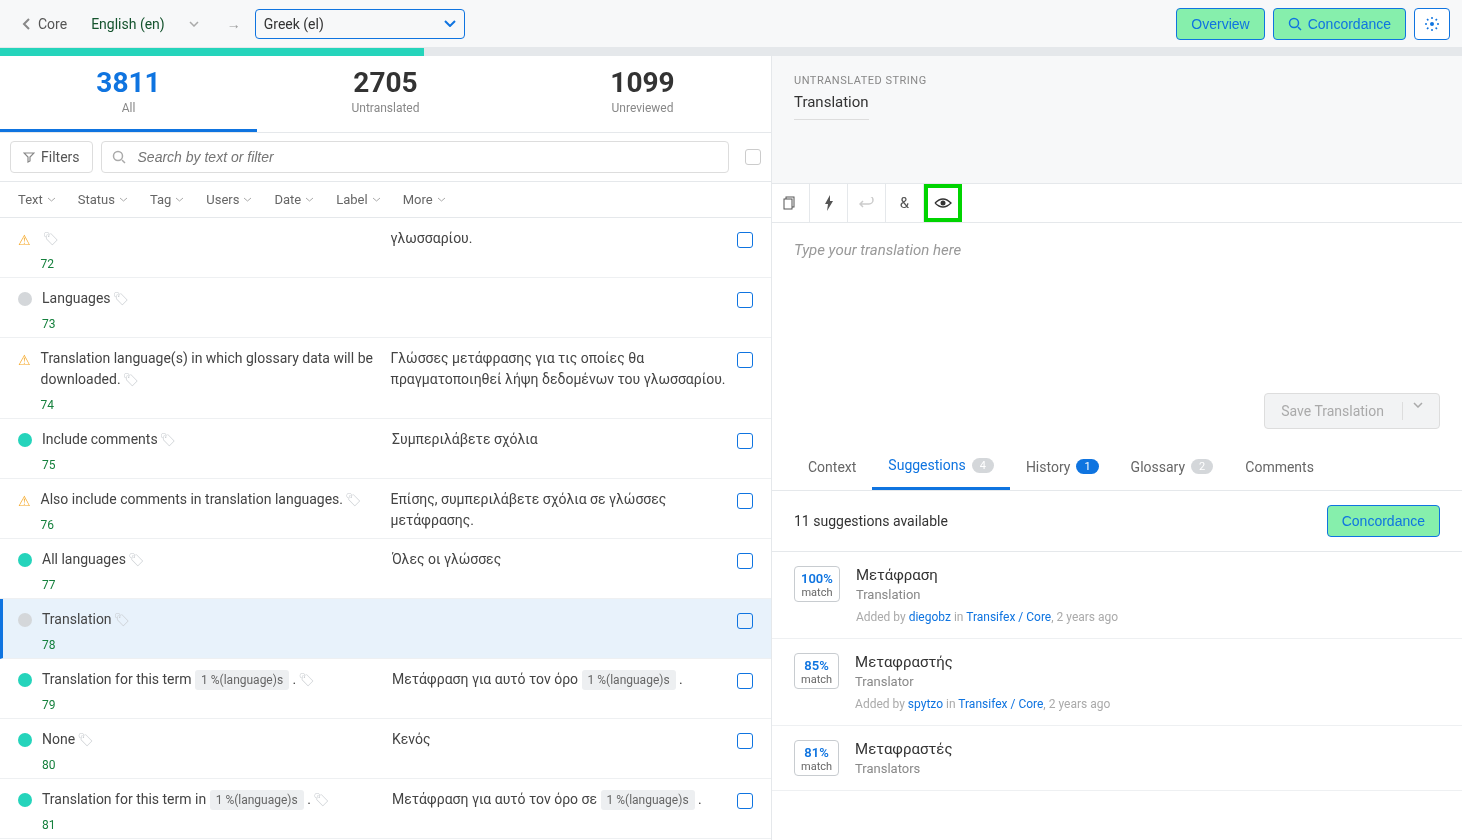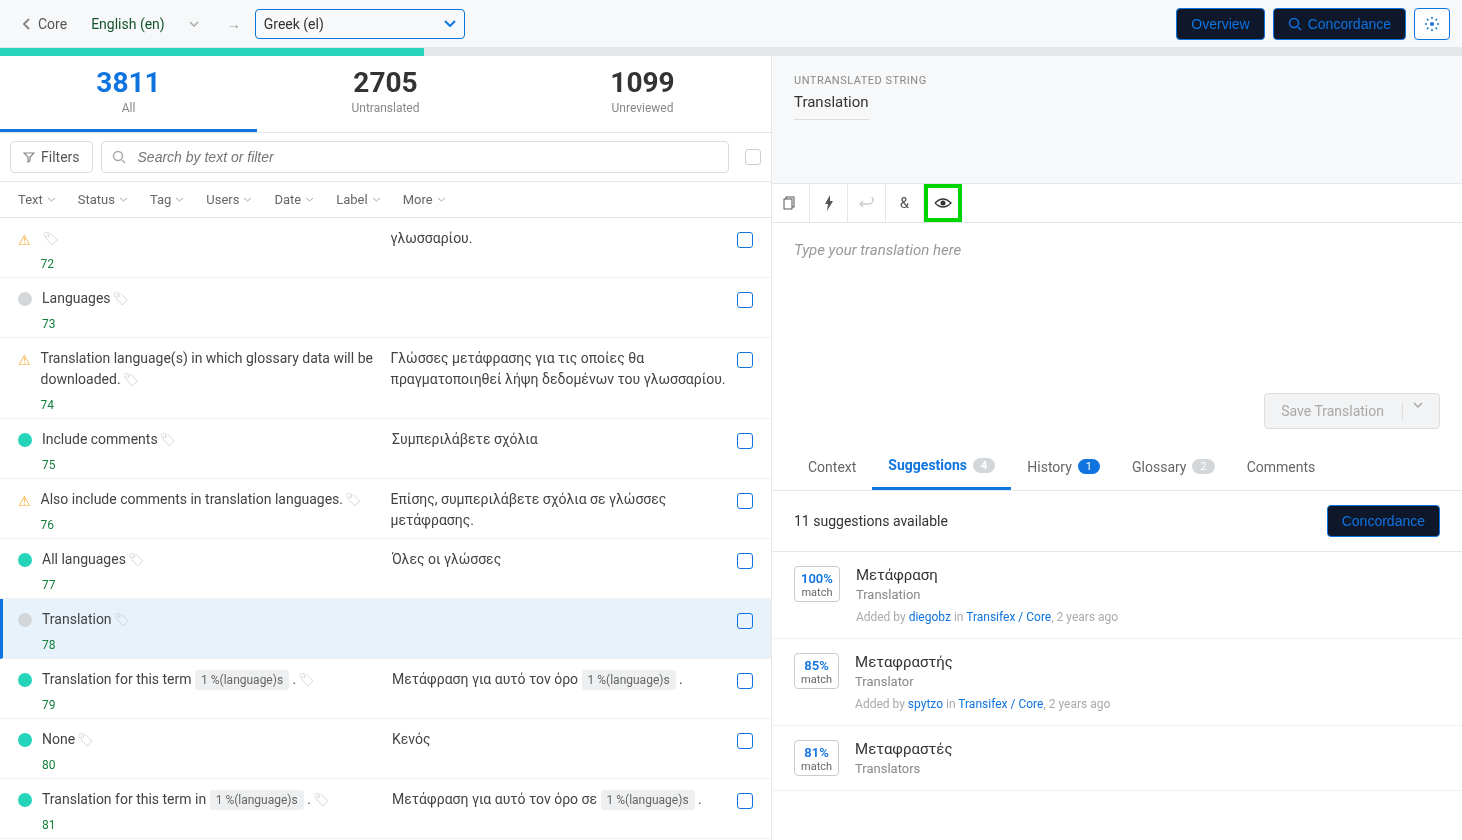--- a/index.html
+++ b/index.html
@@ -3,21 +3,21 @@
 <meta charset="utf-8">
 <style>
 * { box-sizing: border-box; margin: 0; padding: 0; }
 body { font-family: -apple-system, BlinkMacSystemFont, "Segoe UI", Roboto, sans-serif; font-size: 14px; color: #333; background: #fff; overflow: hidden; }
 .top-bar { height: 48px; background: #f7f8f9; border-bottom: 1px solid #e5e8eb; display: flex; align-items: center; padding: 0 12px; }
 .back-btn { display:flex; align-items:center; gap:6px; padding:6px 10px; color:#555; cursor:pointer; }
 .lang-from { padding:6px 14px; color:#14532d; display:flex; align-items:center; gap:24px; }
 .arrow { color:#999; padding:0 14px; }
 .lang-to { border:1px solid #0f74e0; border-radius:4px; padding:6px 8px; display:flex; align-items:center; gap:120px; color:#333; cursor:pointer; }
 .top-right { margin-left:auto; display:flex; gap:8px; }
-.btn-outline { border:1px solid #0f74e0; background:#0f172a; color:#0f74e0; padding:7px 14px; border-radius:4px; cursor:pointer; display:flex; align-items:center; gap:6px; font-size:14px; }
+.btn-outline { border:1px solid #0f74e0; background:#86efac; color:#0f74e0; padding:7px 14px; border-radius:4px; cursor:pointer; display:flex; align-items:center; gap:6px; font-size:14px; }
 .btn-icon { border:1px solid #0f74e0; background:#fff; color:#0f74e0; padding:7px 9px; border-radius:4px; cursor:pointer; }
 .progress { height:8px; background:#e5e8eb; position:relative; }
 .progress-fill { height:100%; background:#25d4bb; width:29%; }
 .main { display:flex; height:calc(100vh - 56px); }
 .left { width:772px; border-right:1px solid #e5e8eb; display:flex; flex-direction:column; }
 .right { flex:1; display:flex; flex-direction:column; background:#f7f8f9; }
 .stats { display:flex; border-bottom:1px solid #e5e8eb; }
 .stat { flex:1; text-align:center; padding:10px 0 14px; cursor:pointer; }
 .stat-num { font-size:28px; font-weight:700; color:#333; }
 .stat-lbl { font-size:12px; color:#888; margin-top:2px; }
@@ -50,21 +50,21 @@
 .toolbar { display:flex; border-top:1px solid #e5e8eb; border-bottom:1px solid #e5e8eb; background:#fff; margin-top:55px; }
 .tool { width:38px; height:38px; display:flex; align-items:center; justify-content:center; border-right:1px solid #e5e8eb; color:#555; cursor:pointer; }
 .highlight-box { border:4px solid #00d400; }
 .trans-area { background:#fff; padding:18px 22px; min-height:160px; }
 .trans-area textarea,.trans-placeholder { border:none; outline:none; font-size:15px; color:#999; font-style:italic; width:100%; }
 .save-row { background:#fff; padding:10px 22px 14px; display:flex; justify-content:flex-end; }
 .save-btn { border:1px solid #ddd; background:#f2f3f4; color:#aaa; padding:8px 16px; border-radius:4px; display:flex; align-items:center; gap:10px; }
 .save-btn .sep { border-left:1px solid #ddd; height:18px; margin-left:8px; padding-left:10px; }
 .detail-tabs { display:flex; border-bottom:1px solid #e5e8eb; background:#fff; padding:0 20px; }
 .dtab { padding:14px 16px; color:#666; display:flex; align-items:center; gap:6px; cursor:pointer; font-size:14px; }
-.dtab.active { color:#0f74e0; border-bottom:3px solid #0f74e0; font-weight:700; }
+.dtab.active { color:#0f74e0; border-bottom:3px solid #0f74e0; font-weight:400; }
 .badge { background:#d4d7da; color:#fff; border-radius:10px; padding:1px 8px; font-size:11px; min-width:18px; text-align:center; }
 .badge.blue { background:#0f74e0; }
 .sugg-hdr { background:#fff; padding:14px 22px; display:flex; justify-content:space-between; align-items:center; border-bottom:1px solid #e5e8eb; }
 .sugg-list { background:#fff; flex:1; overflow-y:auto; }
 .sugg-item { display:flex; gap:16px; padding:14px 22px; border-bottom:1px solid #eef0f2; }
 .match-box { border:1px solid #c8ccd0; border-radius:4px; padding:4px 6px; text-align:center; font-size:11px; color:#666; height:36px; }
 .match-pct { color:#0f74e0; font-weight:600; font-size:13px; display:block; }
 .sugg-txt { flex:1; }
 .sugg-main { font-size:15px; color:#333; }
 .sugg-sub { font-size:13px; color:#888; margin-top:3px; }

